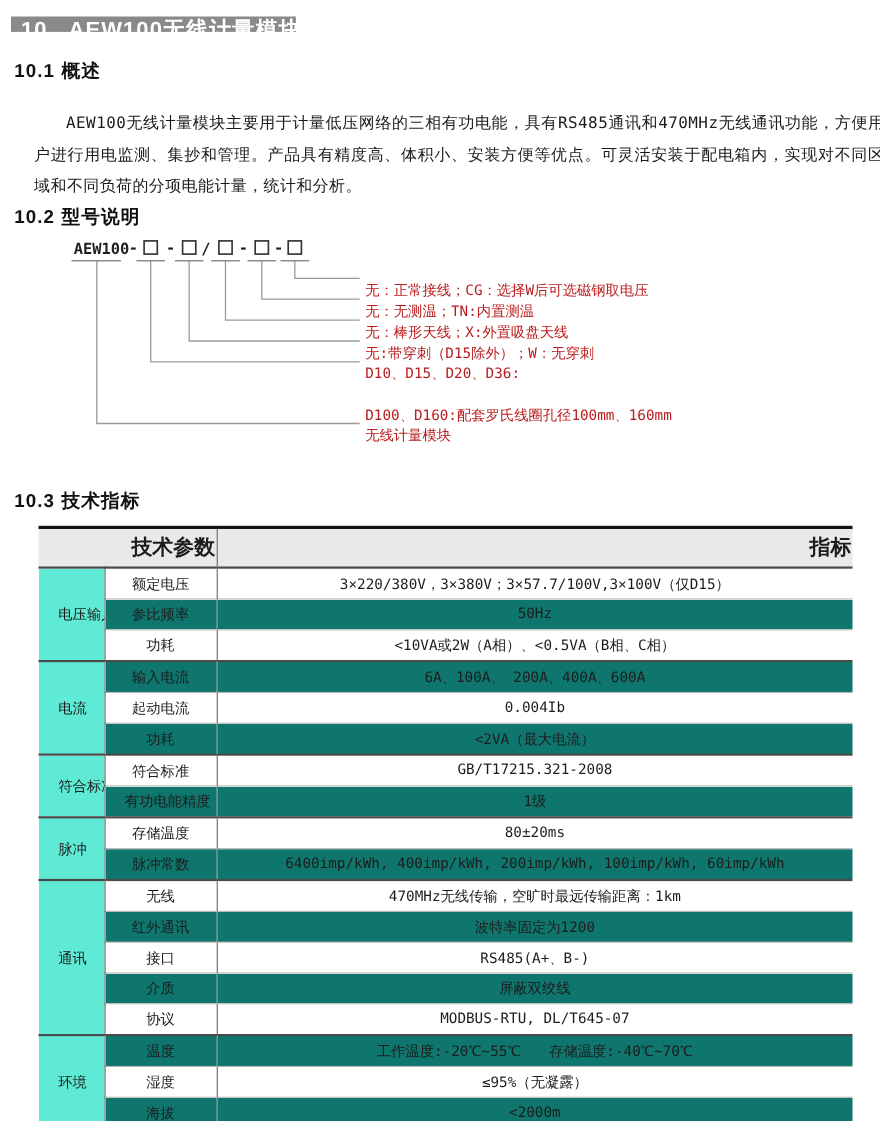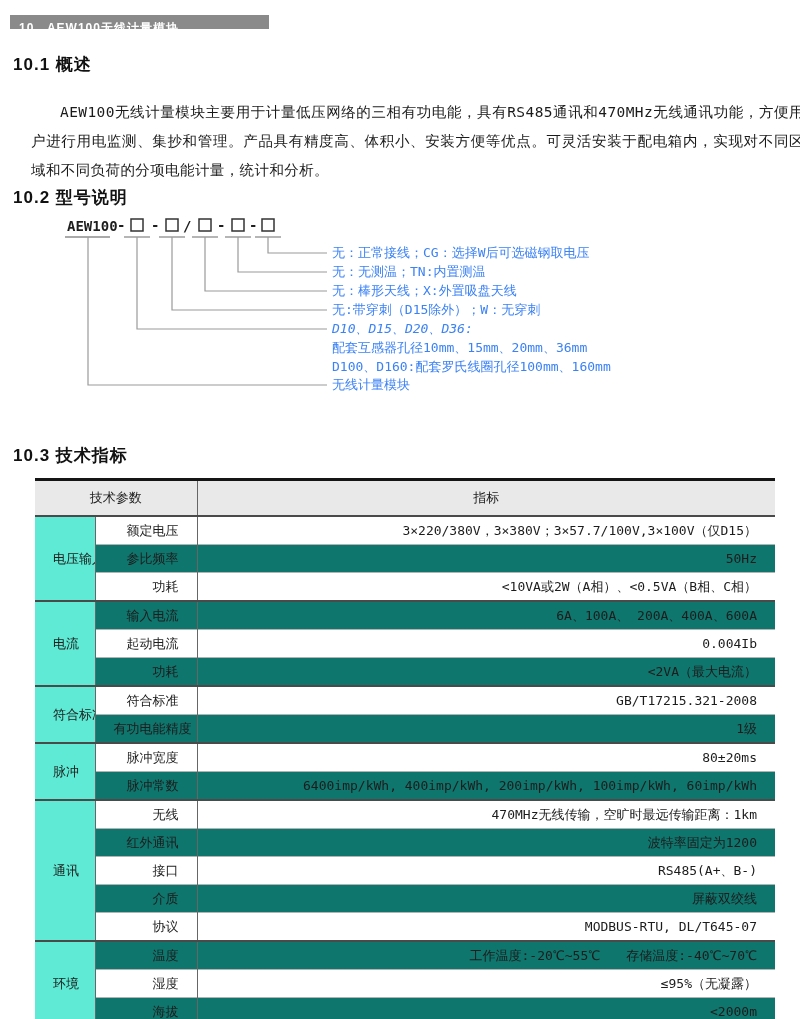--- a/index.html
+++ b/index.html
@@ -4,54 +4,54 @@
 <style>
   html,body { margin:0; padding:0; background:#fff; }
   .page {
     position:relative; width:800px; height:1019px; background:#ffffff;
     font-family:"DejaVu Sans Mono","Liberation Sans",sans-serif;
     color:#1c1c1c; overflow:hidden;
   }
   .chapter-bar {
     position:absolute; left:10px; top:15px; width:250px; height:14px;
     background:#8a8a8a; color:#ffffff; font-family:"Liberation Sans",sans-serif;
-    font-weight:bold; font-size:12px; line-height:26px; padding-left:9px;
+    font-weight:bold; font-size:20px; line-height:26px; padding-left:9px;
     letter-spacing:1px; white-space:pre;
   }
   .sec-heading {
     position:absolute; margin:0; font-family:"Liberation Sans",sans-serif;
     font-weight:bold; font-size:17px; color:#111; letter-spacing:1px; white-space:pre;
   }
   .overview-text {
     position:absolute; left:15px; top:82px; width:773px; margin:16px;
     font-size:14.5px; line-height:29px; text-align:justify; text-indent:2em;
     color:#1a1a1a; letter-spacing:0.4px;
   }
   .diagram { position:absolute; left:0; top:215px; width:741px; height:190px; }
   .diagram svg { position:absolute; left:0; top:0; }
   .model-label {
     position:absolute; left:332px; height:18px; line-height:18px;
-    font-size:13px; color:#3b82f6; white-space:pre;
+    font-size:13px; color:#b91c1c; white-space:pre;margin-top:12px;
   }
   .note {
     position:absolute; left:14px; top:401px; margin:0;
     font-size:13.5px; color:#1a1a1a; letter-spacing:0.3px;
   }
   .table-wrap {
     position:absolute; left:35px; top:478px; width:740px;
     border-top:3px solid #151515; border-bottom:3px solid #151515;
   }
   table.specs { border-collapse:collapse; width:740px; table-layout:fixed; }
   table.specs th {
-    height:32px; background:#e9e9e9; font-weight:normal; font-size:13px;
-    border-bottom:2px solid #4a4a4a; color:#1c1c1c;
+    height:32px; background:#e9e9e9; font-weight:bold; font-size:19px;
+    border-bottom:2px solid #4a4a4a; color:#1c1c1c;text-align:right;
   }
   table.specs th.h-param { border-right:1px solid #666; }
   table.specs td {
-    height:27px; font-size:13px; text-align:right; vertical-align:middle;
+    height:27px; font-size:13px; text-align:center; vertical-align:middle;
     border-top:1px solid #b3b3b3; color:#1c1c1c; white-space:pre;
     overflow:hidden; padding:0 18px;
   }
   table.specs tr.group-start td { border-top:2px solid #4a4a4a; }
   table.specs td.gcell { background:#5eead4; border-right:1px solid #666; }
   table.specs td.pcell { border-right:1px solid #666; }
   table.specs td.shade { background:#0f766e; }
 </style>
 </head>
 <body>
@@ -98,22 +98,21 @@
         <polyline points="172,22 172,95 327,95"></polyline>
         <polyline points="137,22 137,114 327,114"></polyline>
         <polyline points="88,22 88,170 327,170"></polyline>
       </g>
     </svg>
 
     <div class="model-label" style="top:29px;">无：正常接线；CG：选择W后可选磁钢取电压</div>
     <div class="model-label" style="top:48px;">无：无测温；TN:内置测温</div>
     <div class="model-label" style="top:67px;text-align:right;">无：棒形天线；X:外置吸盘天线</div>
     <div class="model-label" style="top:86px;">无:带穿刺（D15除外）；W：无穿刺</div>
-    <div class="model-label" style="top:105px;font-style:italic;">D10、D15、D20、D36:</div>
-    <div class="model-label" style="top:124px;">配套互感器孔径10mm、15mm、20mm、36mm</div>
+    <div class="model-label" style="top:105px;">D10、D15、D20、D36:</div>
     <div class="model-label" style="top:143px;">D100、D160:配套罗氏线圈孔径100mm、160mm</div>
     <div class="model-label" style="top:161px;">无线计量模块</div>
   </div>
 
 
   <h2 class="sec-heading" style="left:13px; top:444px;">10.3 技术指标</h2>
 
   <div class="table-wrap">
     <table class="specs">
       <colgroup>
@@ -158,21 +157,21 @@
             <td rowspan="2" class="gcell">符合标准</td>
             <td class="pcell">符合标准</td>
             <td class="vcell">GB/T17215.321-2008</td>
           </tr>
           <tr>
             <td class="pcell shade">有功电能精度</td>
             <td class="vcell shade">1级</td>
           </tr>
           <tr class="group-start">
             <td rowspan="2" class="gcell">脉冲</td>
-            <td class="pcell">脉冲宽度</td>
+            <td class="pcell">存储温度</td>
             <td class="vcell">80±20ms</td>
           </tr>
           <tr>
             <td class="pcell shade">脉冲常数</td>
             <td class="vcell shade">6400imp/kWh, 400imp/kWh, 200imp/kWh, 100imp/kWh, 60imp/kWh</td>
           </tr>
           <tr class="group-start">
             <td rowspan="5" class="gcell">通讯</td>
             <td class="pcell">无线</td>
             <td class="vcell">470MHz无线传输，空旷时最远传输距离：1km</td>

